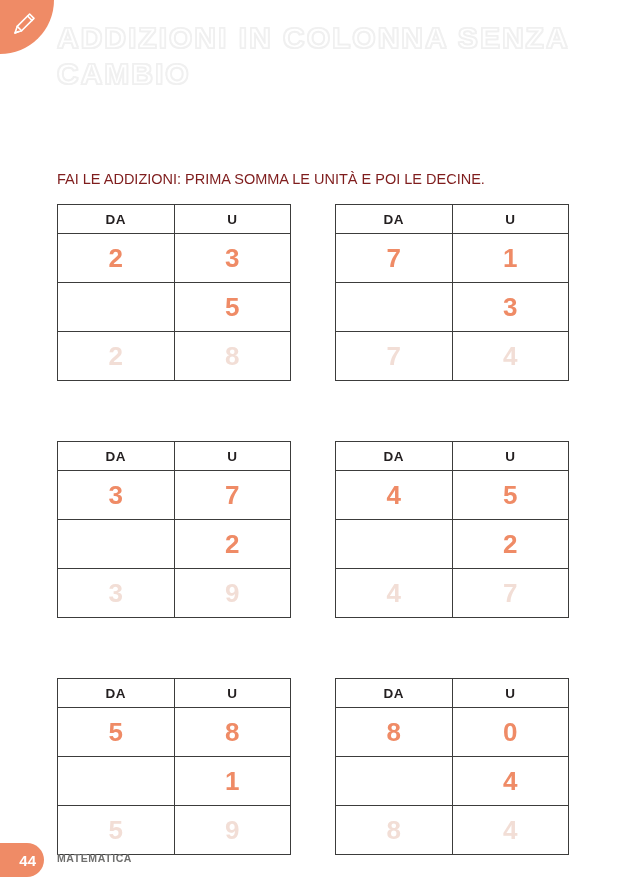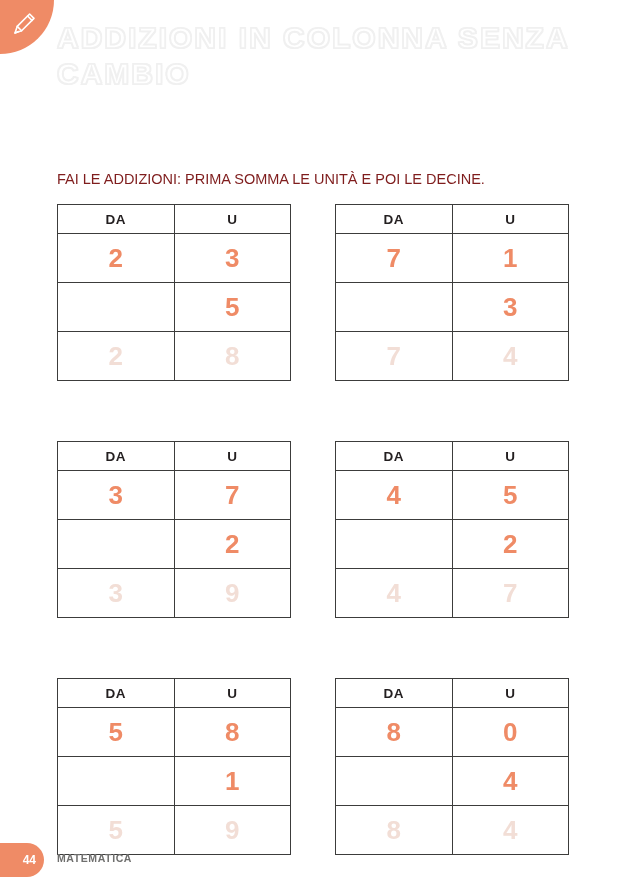--- a/index.html
+++ b/index.html
@@ -116,21 +116,21 @@
   .footer-badge {
     position: absolute;
     left: 0;
     bottom: 12px;
     width: 44px;
     height: 34px;
     background: #ef8b66;
     border-top-right-radius: 18px;
     border-bottom-right-radius: 18px;
     color: #ffffff;
-    font-size: 12px;
+    font-size: 15px;
     font-weight: bold;
     display: flex;
     align-items: center;
     justify-content: flex-end;
     padding-right: 8px;
     box-sizing: border-box;
   }
   .footer-subject {
     position: absolute;
     left: 57px;

